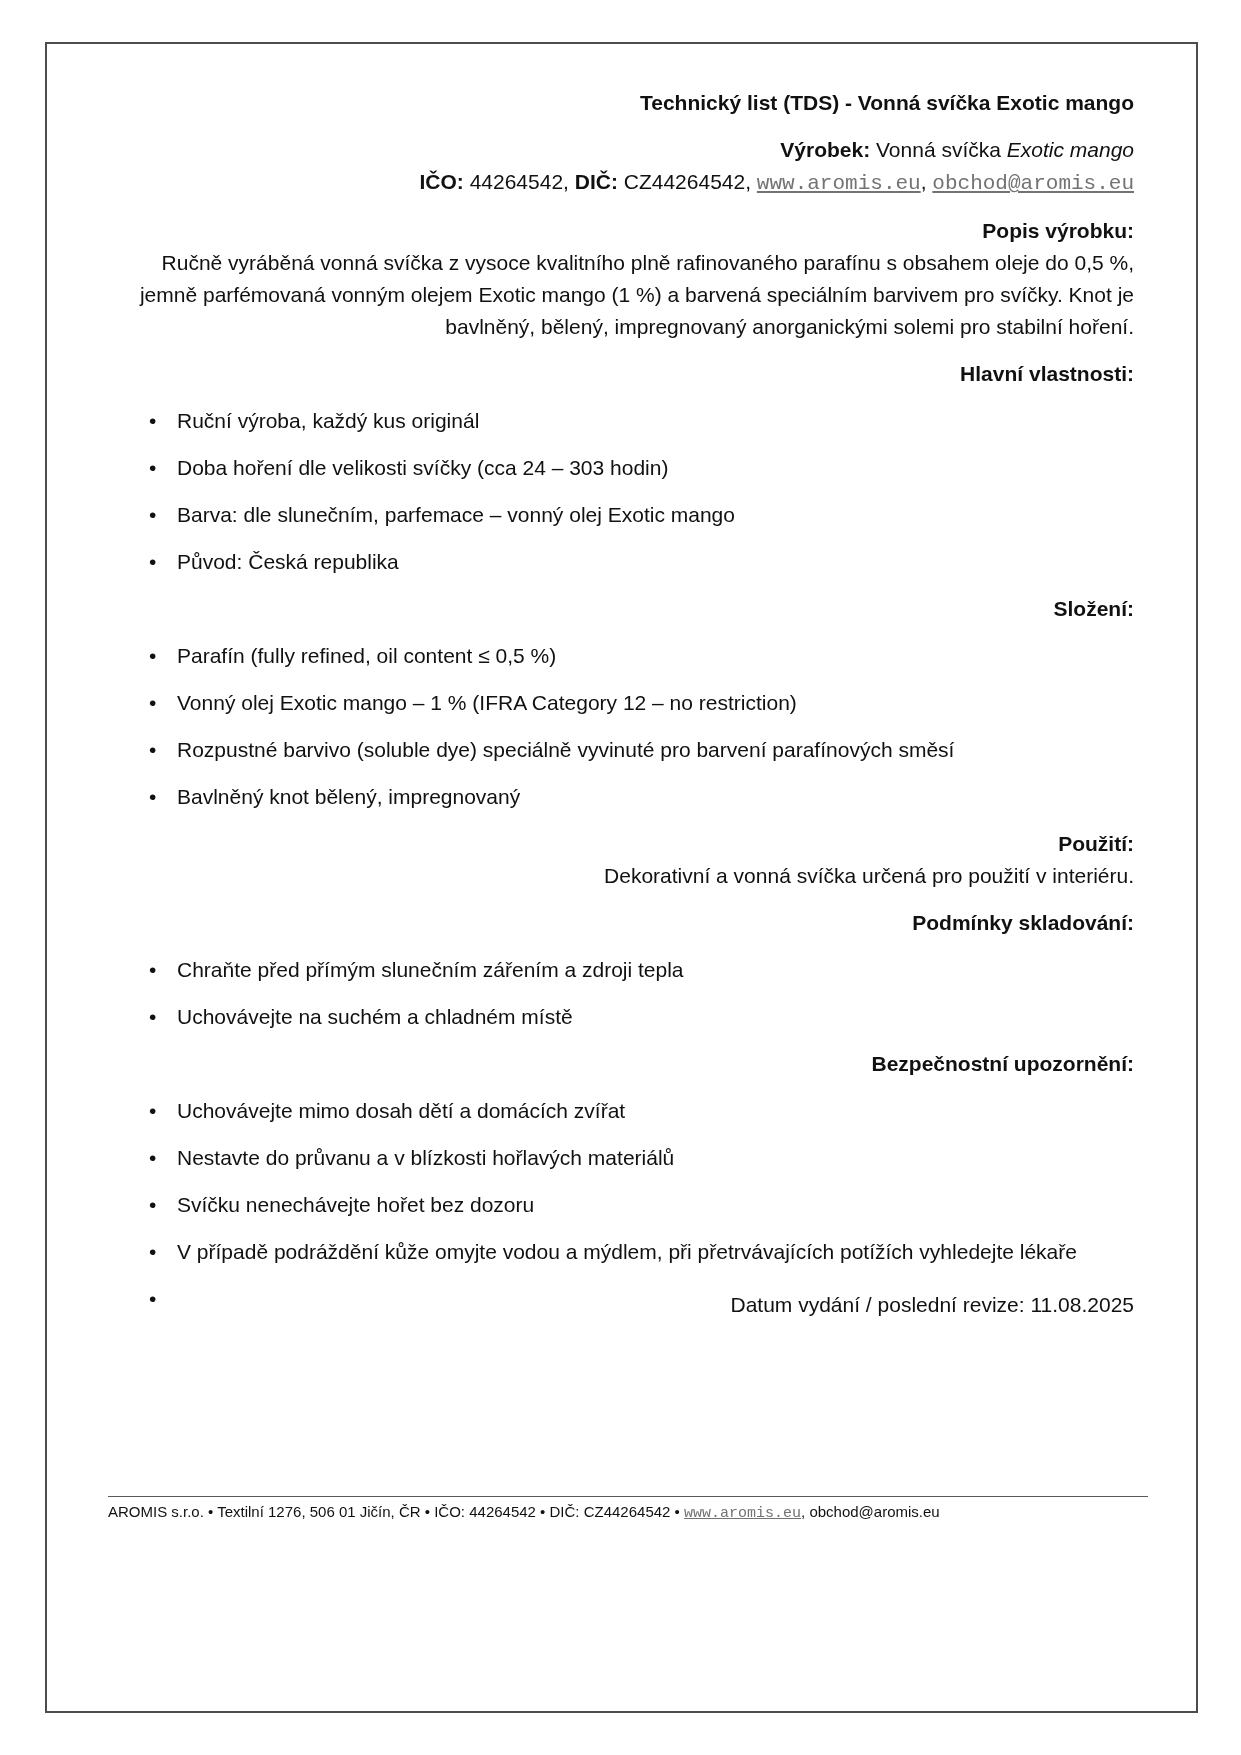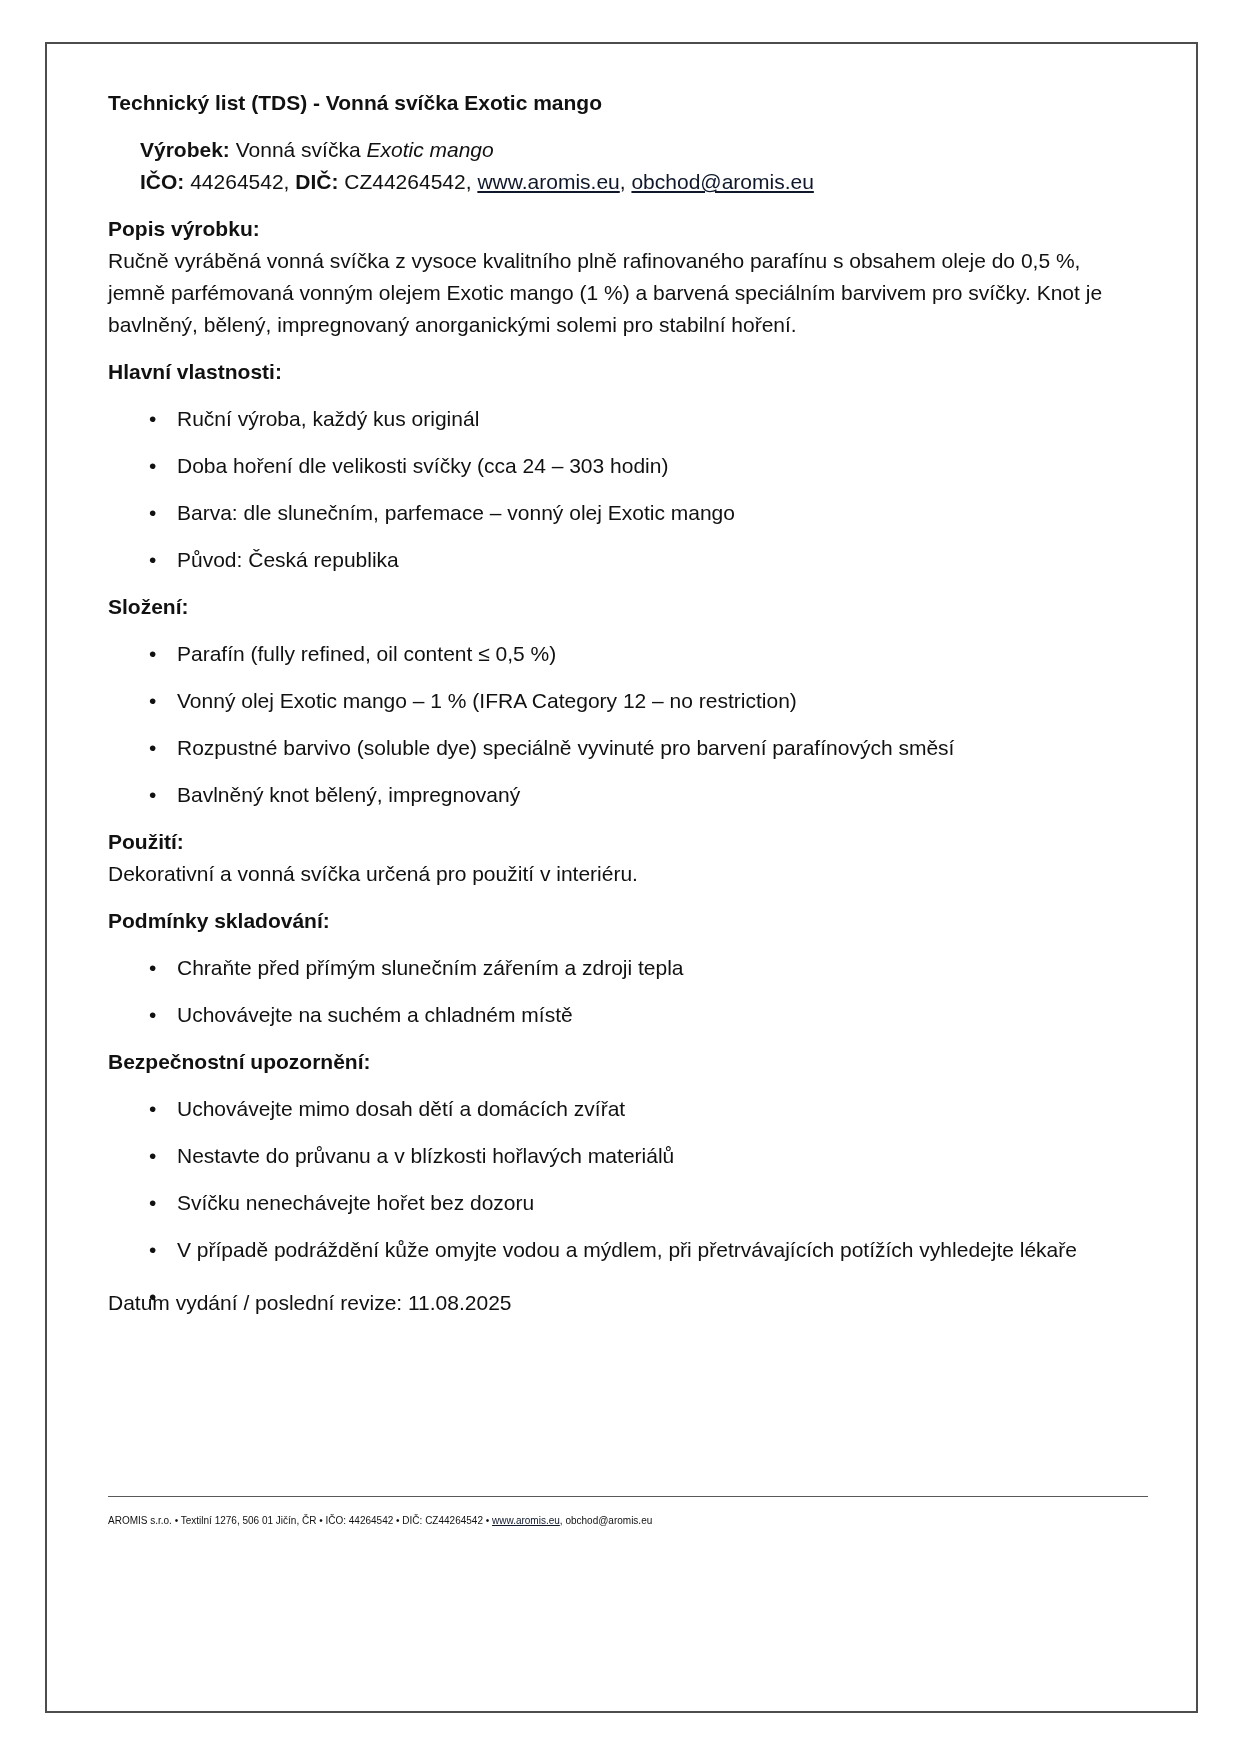--- a/index.html
+++ b/index.html
@@ -33,37 +33,39 @@
     width: 1026px;
     font-size: 21px;
     line-height: 32px;
   }
   .title {
     font-weight: bold;
     margin: 0 0 15px 0;
   }
   p {
     margin: 0;
+    text-align: right;
   }
   .mb {
     margin-bottom: 15px;
   }
   .meta-block {
     margin-bottom: 15px;
     margin-left: 32px;
   }
   .heading {
     font-weight: bold;
   }
   strong { font-weight: bold; }
   em { font-style: italic; }
   a.doc-link {
-    color: #0f172a;
+    color: #737373;
     text-decoration: underline;
     cursor: pointer;
+    font-family: Liberation Mono, monospace;
   }
   ul.bullets {
     list-style: none;
     margin: 0;
     padding: 0 0 0 69px;
   }
   ul.bullets li {
     position: relative;
     margin: 0 0 15px 0;
   }
@@ -75,22 +77,22 @@
   }
   .revision {
     margin-top: 21px;
   }
   .footer {
     position: absolute;
     left: 61px;
     right: 48px;
     top: 1452px;
     border-top: 1px solid #595959;
-    padding-top: 13px;
-    font-size: 10px;
+    padding-top: 4px;
+    font-size: 15px;
     line-height: 22px;
     color: #111111;
   }
 </style>
 </head>
 <body>
 
 <div class="page">
   <div class="page-border">
 

